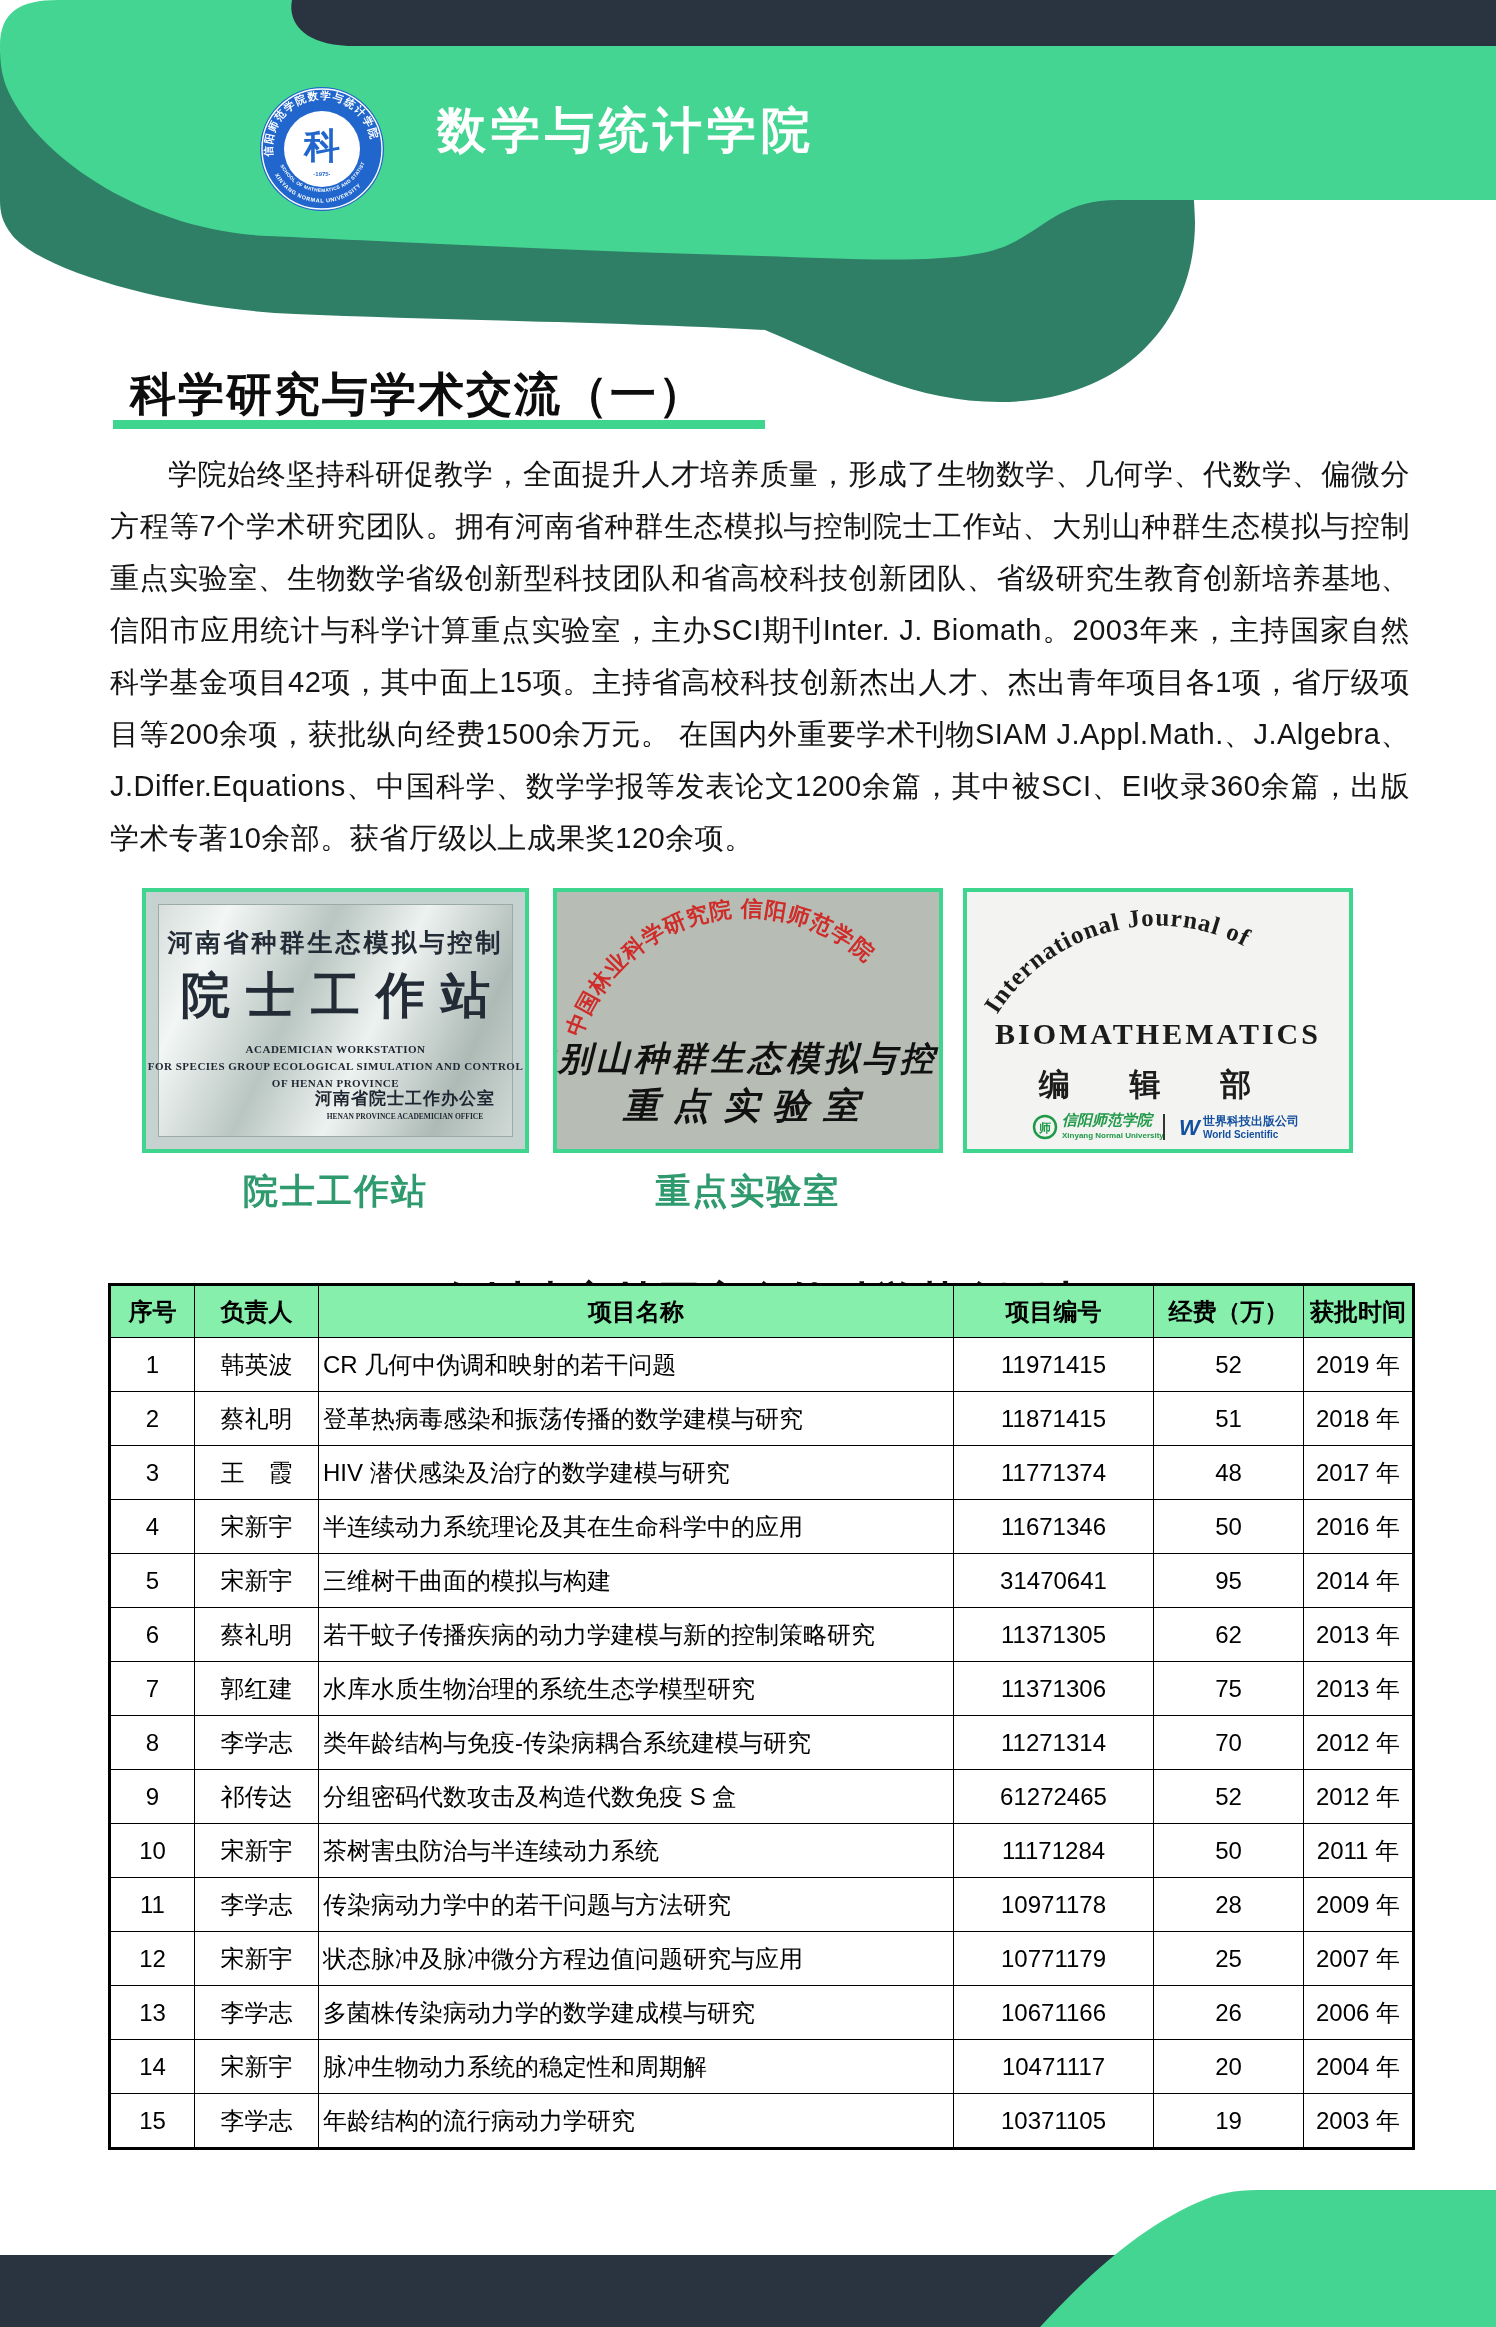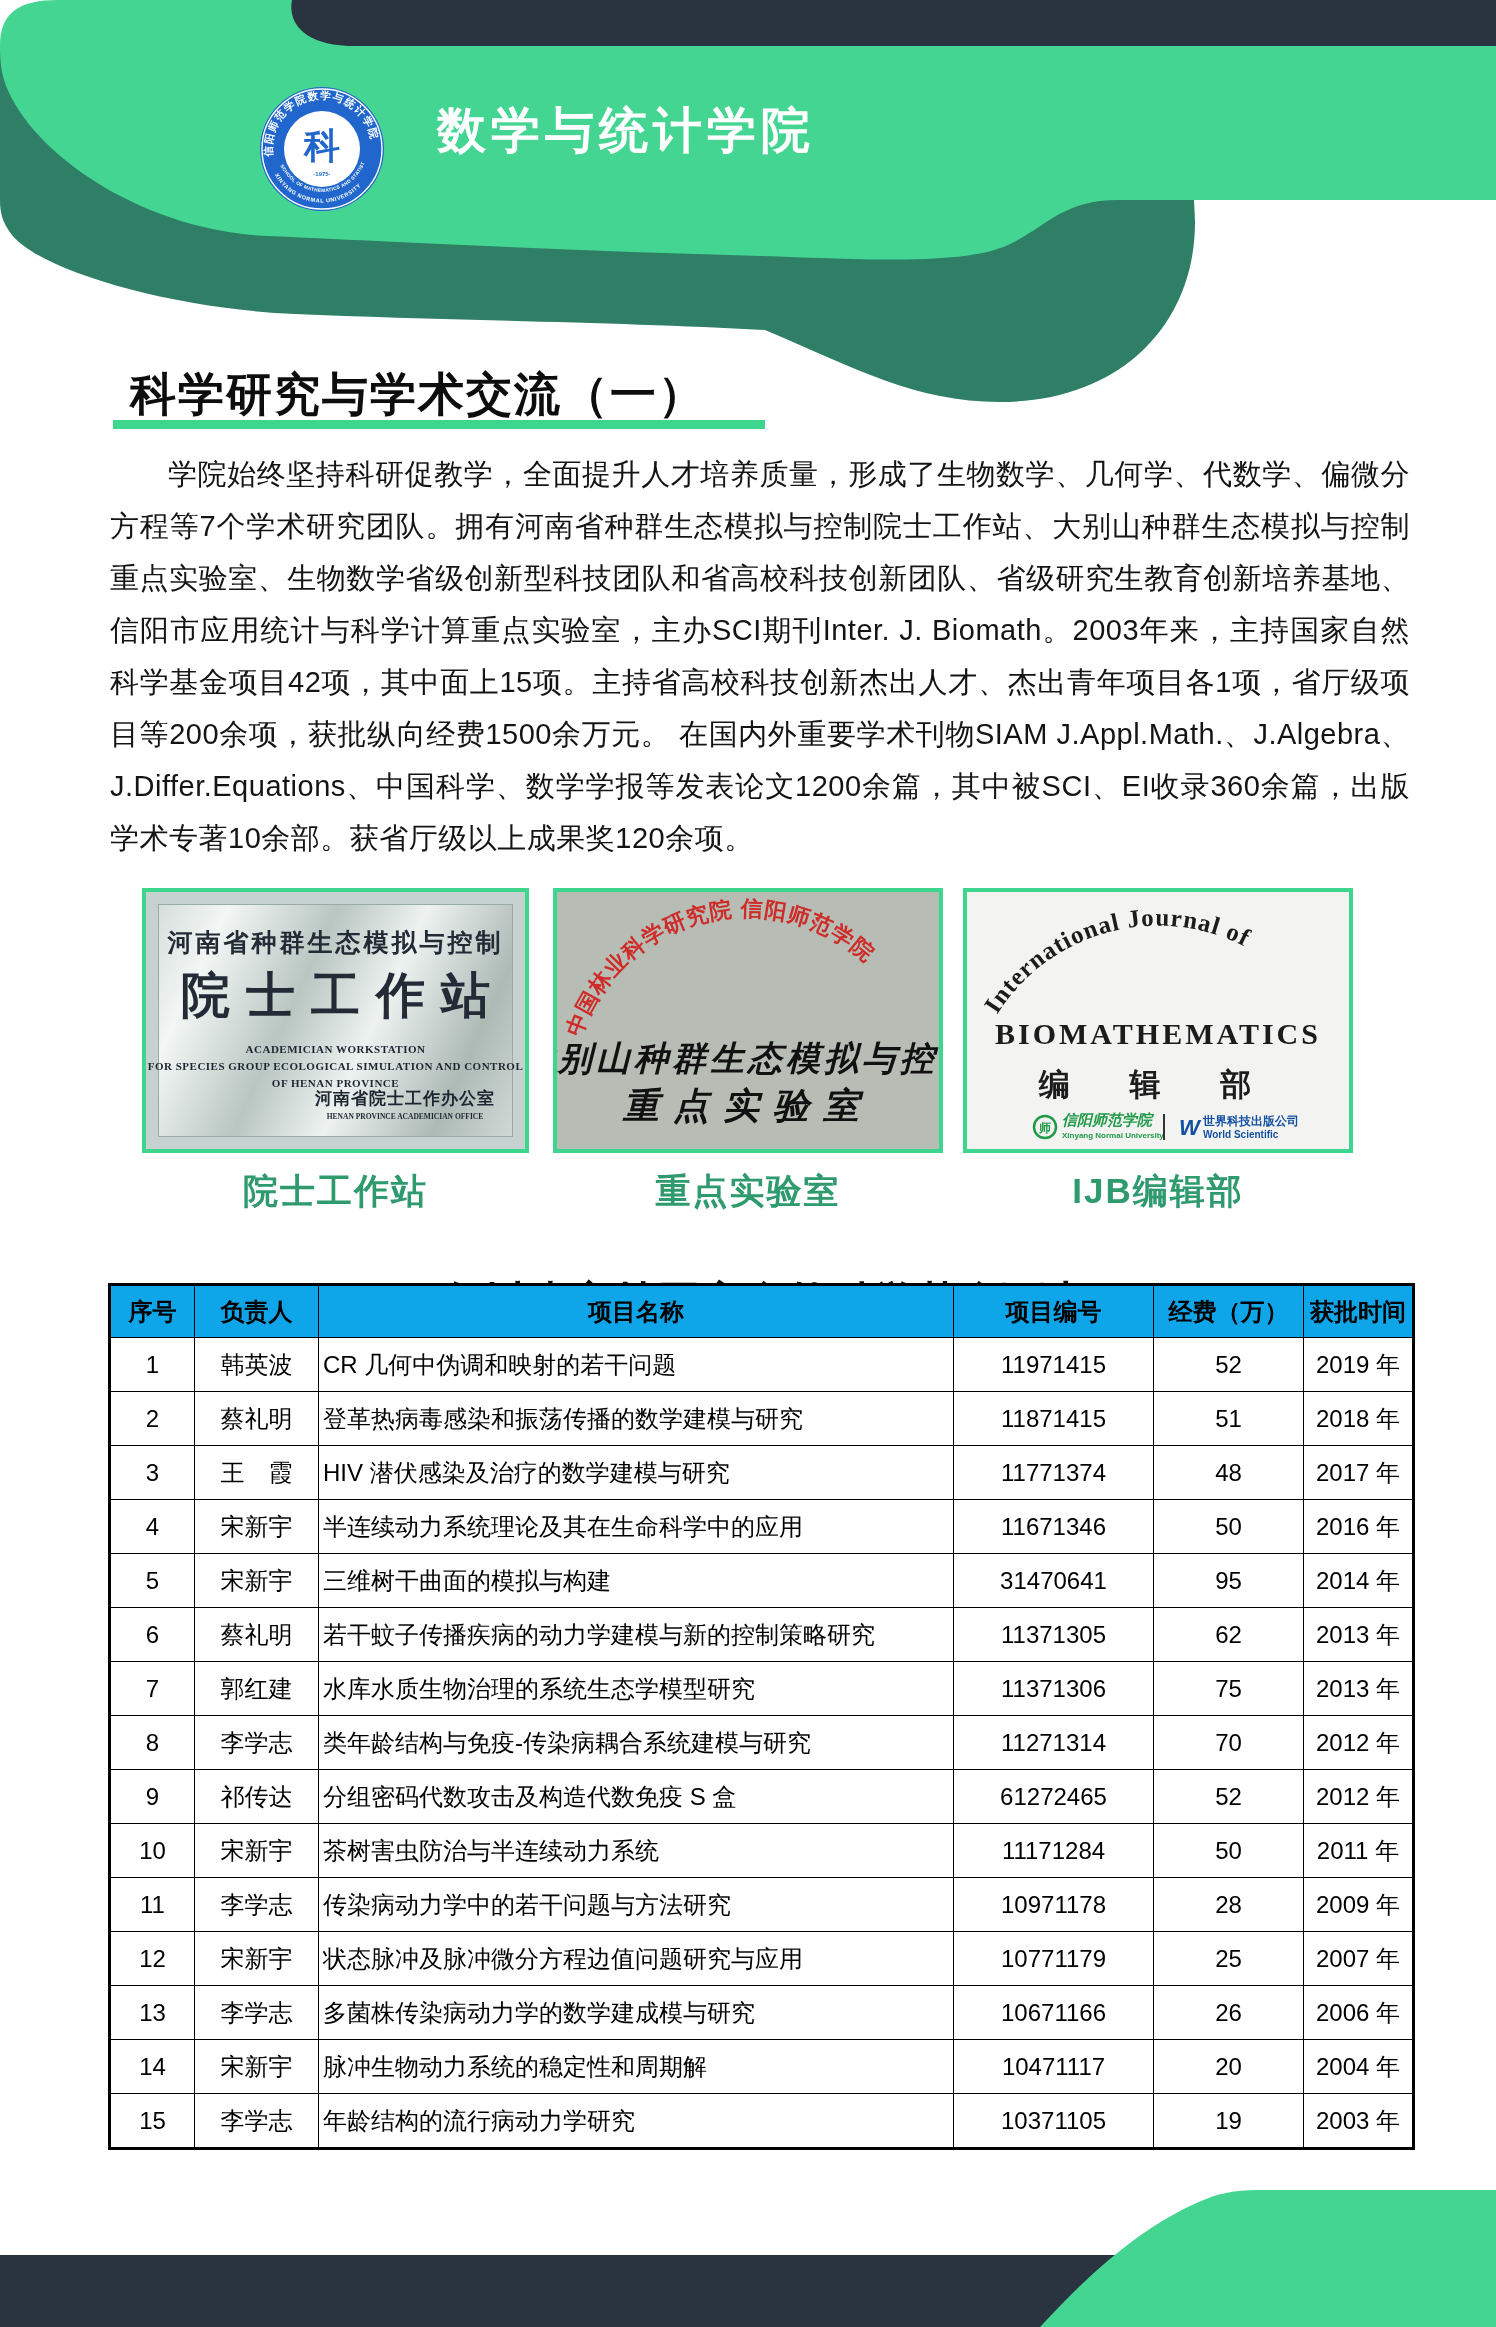--- a/index.html
+++ b/index.html
@@ -29,21 +29,21 @@
   .p1-issuer{position:absolute;right:30px;bottom:28px;text-align:center;color:#1d2530;}
   .p1-issuer .cn{font-size:17px;font-weight:900;letter-spacing:1px;}
   .p1-issuer .en{font-size:7.5px;font-family:"Liberation Serif","DejaVu Serif",serif;font-weight:700;margin-top:2px;}
   .caption{position:absolute;top:1168px;text-align:center;font-size:35px;font-weight:700;color:#2e9a6e;letter-spacing:2px;}
   .cap1{left:142px;width:387px;} .cap2{left:553px;width:390px;} .cap3{left:963px;width:390px;}
   
   .table-title{position:absolute;left:108px;top:1226px;width:1304px;text-align:center;
       font-size:42px;font-weight:900;color:#0d0d0d;letter-spacing:1px;margin-top:48px;}
   .ftable{position:absolute;left:108px;top:1283px;width:1304px;border-collapse:collapse;
       table-layout:fixed;border:3px solid #000;}
-  .ftable th{border:1.6px solid #000;height:49px;font-size:24px;font-weight:700;color:#000;background:#0ea5e9;}
+  .ftable th{border:1.6px solid #000;height:49px;font-size:24px;font-weight:700;color:#000;background:#86efac;}
   .ftable td{border:1.6px solid #000;height:53px;font-size:24px;color:#000;text-align:center;
       padding:0 4px;overflow:hidden;white-space:nowrap;}
   .ftable td.c2{text-align:left;padding-left:4px;}
   
   .footer-bar{position:absolute;left:0;top:2255px;width:1496px;height:72px;background:#2a3340;}
   #footer-svg{position:absolute;left:1026px;top:2187px;}
 </style>
 </head>
 <body>
 
@@ -135,21 +135,20 @@
         <line x1="197" y1="222" x2="197" y2="248" stroke="#333" stroke-width="2"></line>
         <text x="212" y="243" font-size="22" font-weight="900" font-style="italic" fill="#1450a0">W</text>
         <text x="236" y="233" font-size="12" font-weight="bold" fill="#1450a0">世界科技出版公司</text>
         <text x="236" y="246" font-size="10" font-weight="bold" fill="#1450a0">World Scientific</text>
       </g>
     </svg>
   </div>
 
   <div class="caption cap1">院士工作站</div>
   <div class="caption cap2">重点实验室</div>
-  <div class="caption cap3">IJB编辑部</div>
 
   <div class="table-title">2003年以来主持国家自然科学基金面上项目</div>
 
   <table class="ftable">
     <colgroup>
       <col style="width:85px">
         <col style="width:124px">
         <col style="width:635px">
       <col style="width:200px">
         <col style="width:150px">

